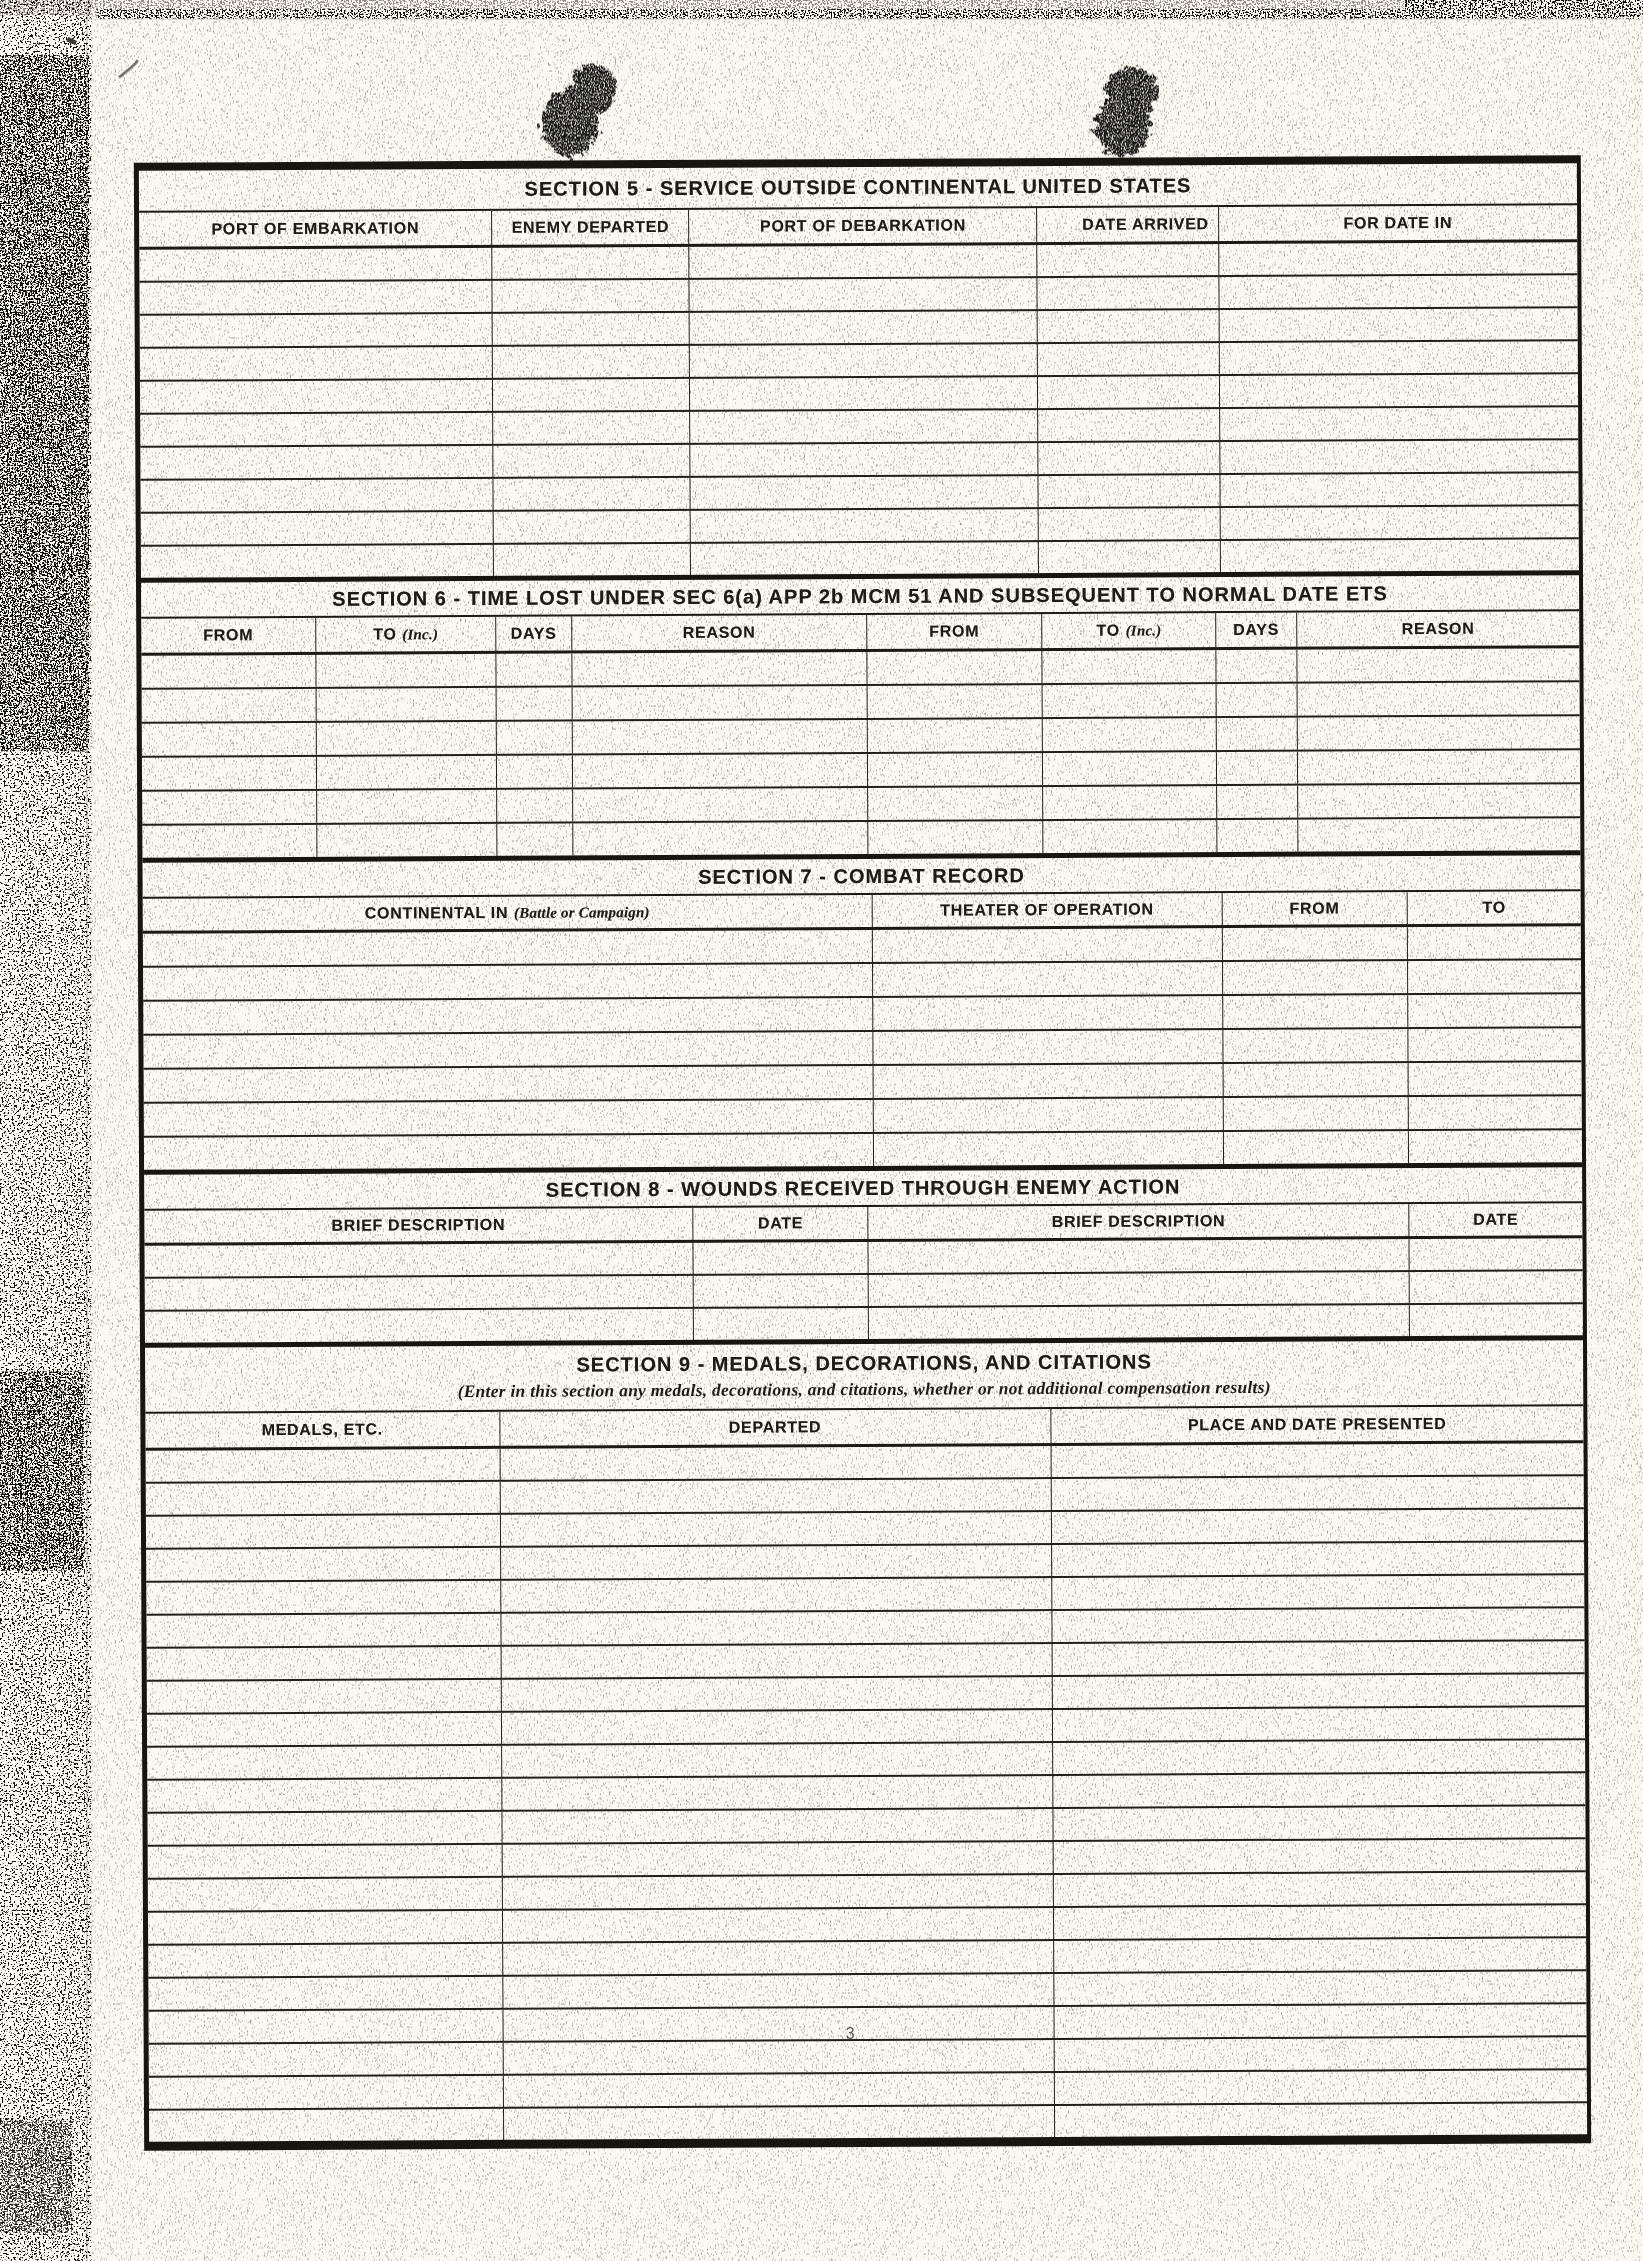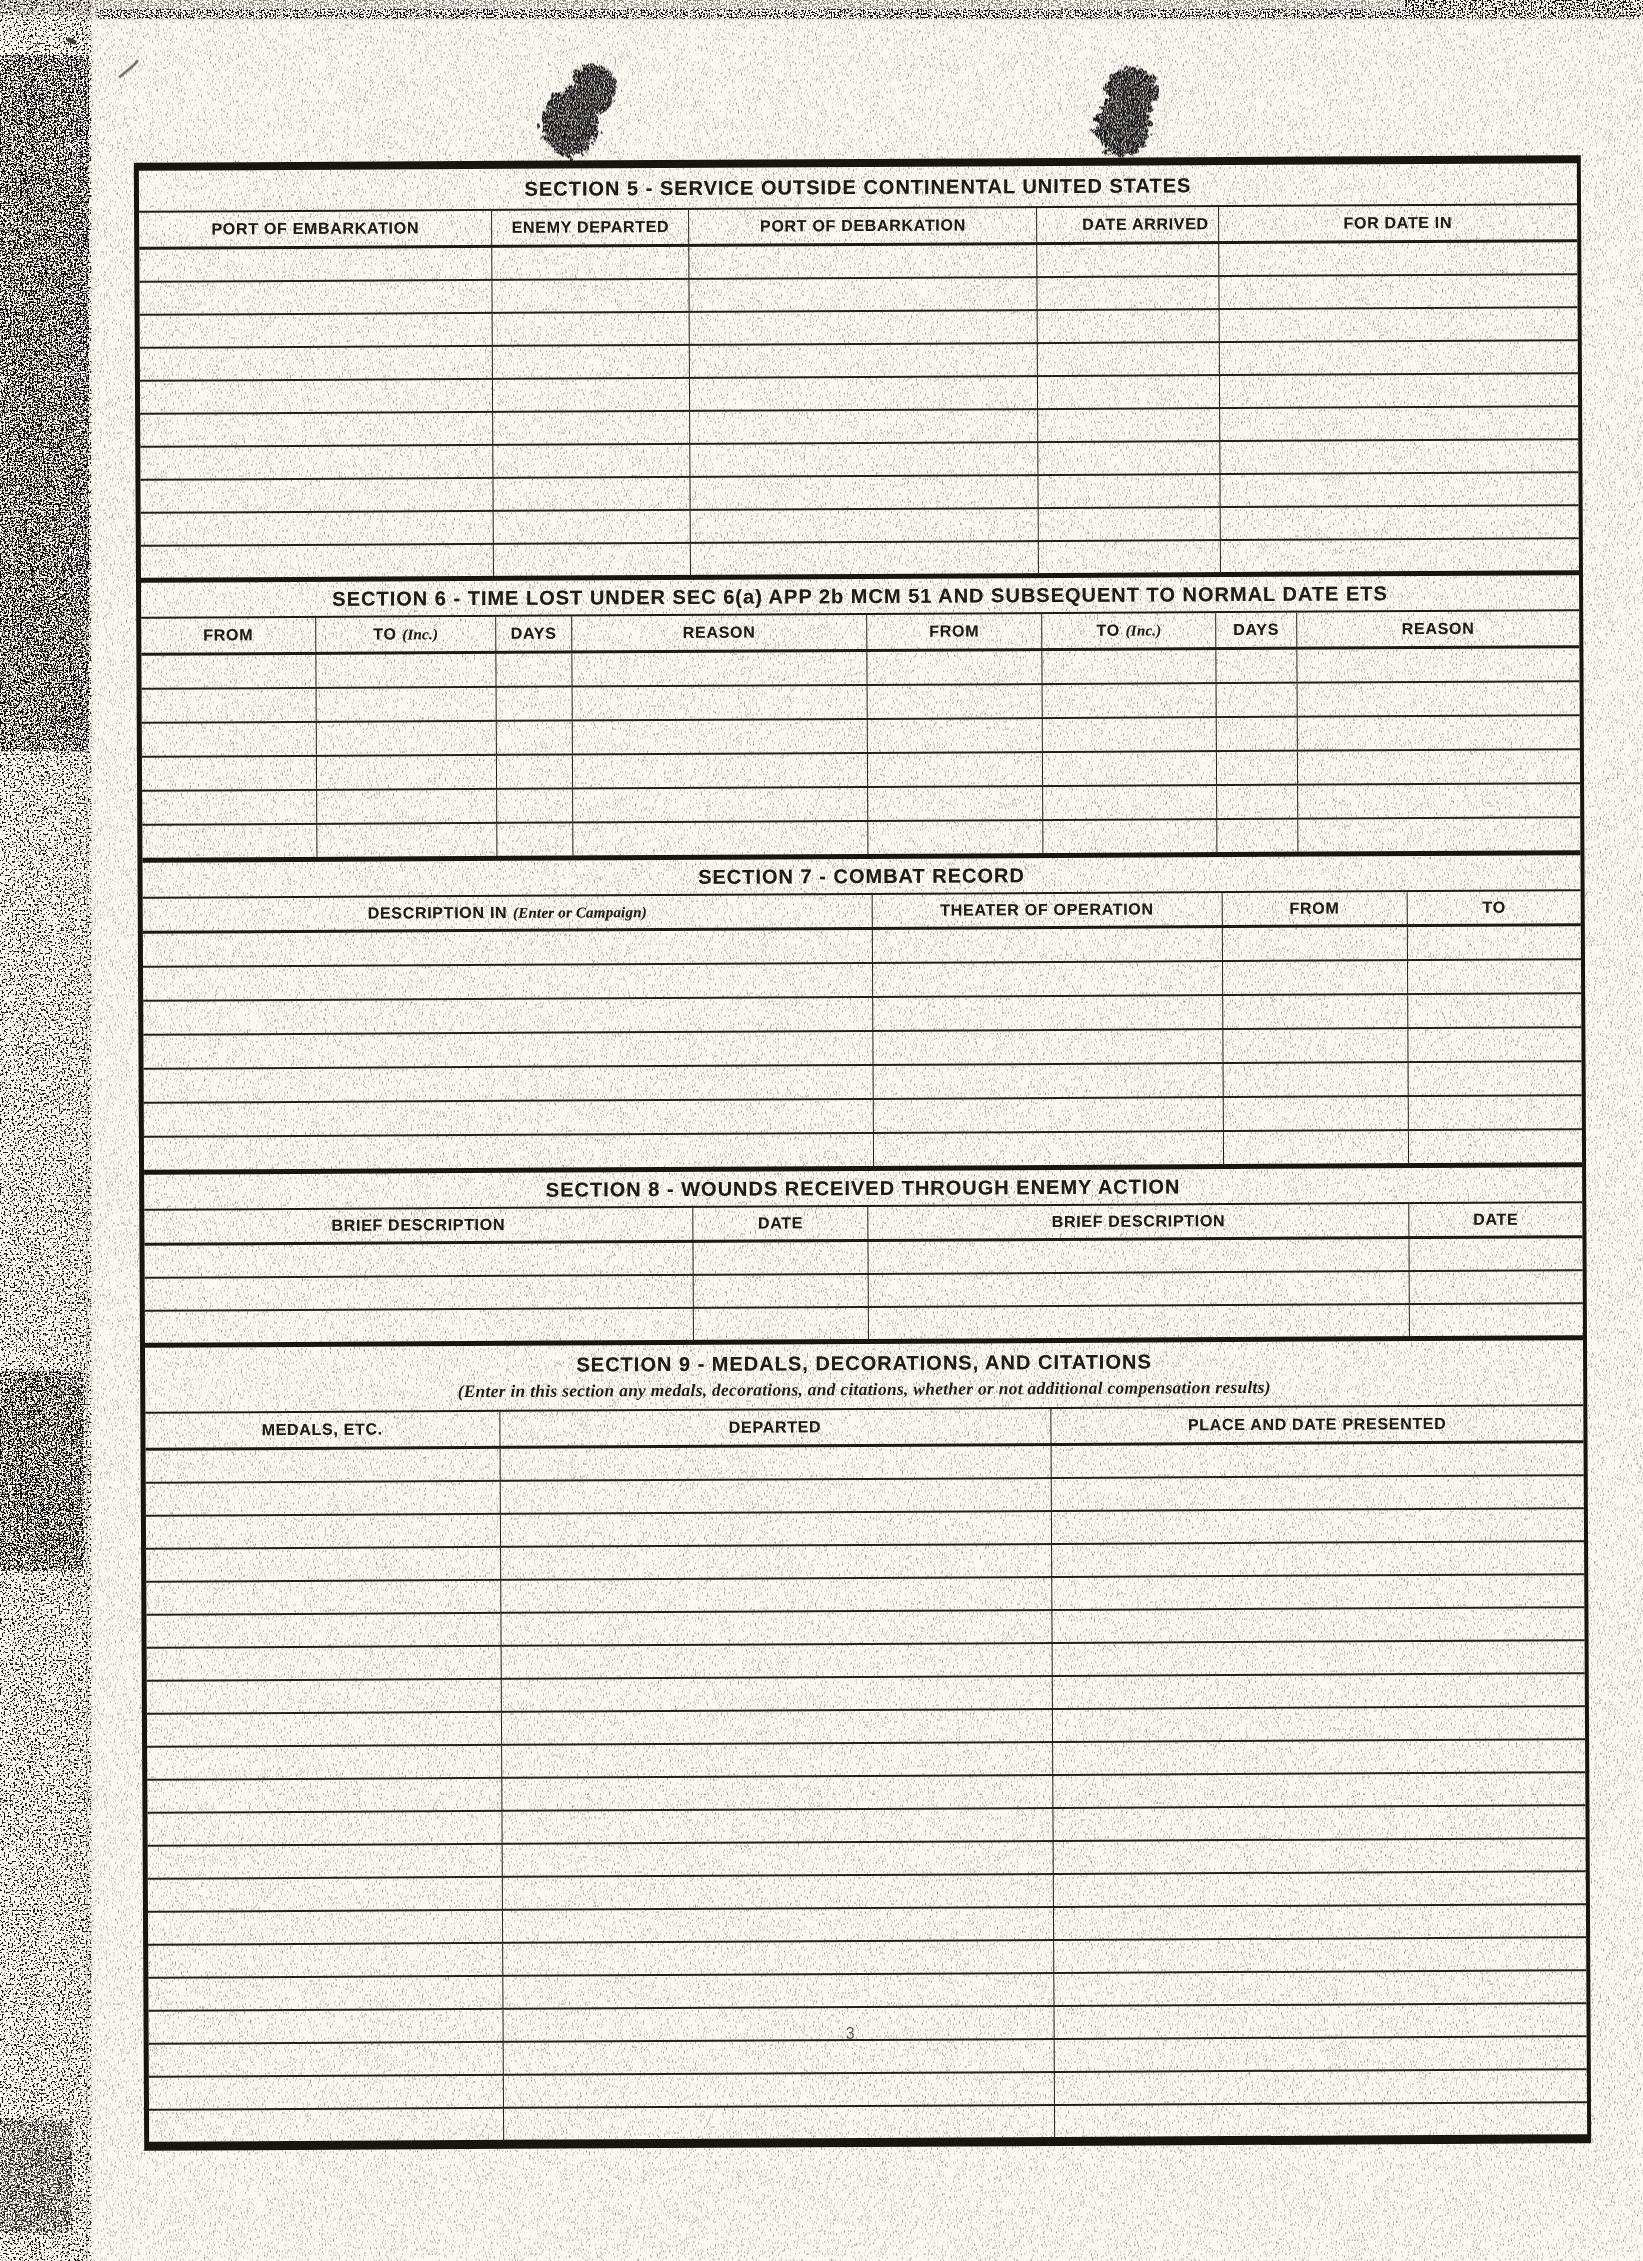--- a/index.html
+++ b/index.html
@@ -255,22 +255,22 @@
         </div>
       </div>
   </section>
 
   <section class="form-section s7">
     <div class="sec-title" style="height:34px">
       <div class="title-line">SECTION 7 - COMBAT RECORD</div>
     </div>
     <div class="sec-header" style="height:32px">
         <div class="hcell" style="left: 0%; width: 50.7%;">
-          <span>DESCRIPTION IN</span>
-          <em>(Enter or Campaign)</em>
+          <span>CONTINENTAL IN</span>
+          <em>(Battle or Campaign)</em>
         </div>
         <div class="hcell vline" style="left: 50.7%; width: 24.3%;">
           <span>THEATER OF OPERATION</span>
         </div>
         <div class="hcell vline" style="left: 75%; width: 12.9%;">
           <span>FROM</span>
         </div>
         <div class="hcell vline" style="left: 87.9%; width: 12.1%;">
           <span>TO</span>
         </div>

